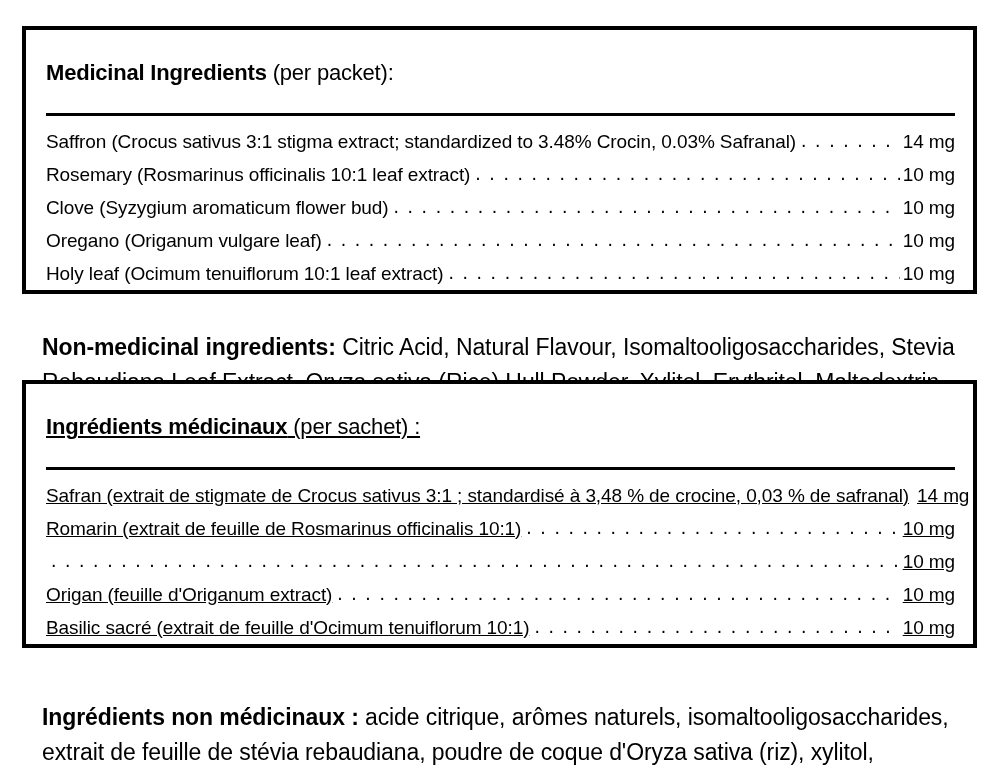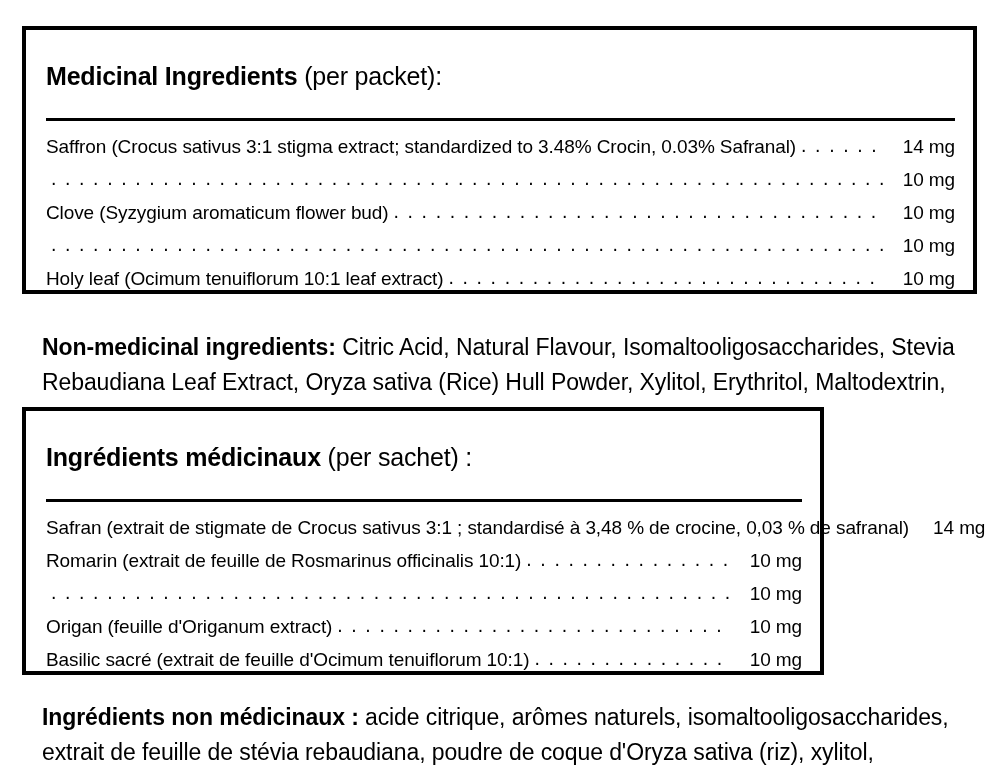--- a/index.html
+++ b/index.html
@@ -25,30 +25,30 @@
   }
 
   
   .panel {
     position: absolute;
     border: 4px solid #000000;
     box-sizing: border-box;
     background: #ffffff;
   }
   #panel-en { left: 22px; top: 26px;  width: 955px; height: 268px; }
-  #panel-fr { left: 22px; top: 407px; width: 802px; height: 268px; }
+  #panel-fr { left: 22px; top: 380px; width: 955px; height: 268px; text-decoration: underline; }
 
   .panel-inner {
     padding: 10px 18px 0 20px;
     box-sizing: border-box;
   }
 
   
   .panel-title {
-    font-size: 25px;
+    font-size: 22px;
     line-height: 30px;
     letter-spacing: -0.2px;
     white-space: nowrap;
     padding-bottom: 6px;
   }
   .panel-title .t-strong {
     font-weight: bold;
   }
   .panel-title .t-light {
     font-weight: normal;
@@ -90,21 +90,20 @@
     bottom: 0;
     white-space: nowrap;
     letter-spacing: 1.6px;
     font-size: 19.5px;
     line-height: 1em;
   }
   .ing-amount {
     flex: 0 0 auto;
     text-align: right;
     letter-spacing: -0.1px;
-    margin-left: 16px;
   }
 
   
   .nonmed {
     position: absolute;
     font-size: 23px;
     line-height: 35px;
     letter-spacing: -0.1px;
     box-sizing: border-box;
   }
@@ -131,31 +130,33 @@
 
       <ul class="ing-list">
 
         <li class="ing-row">
           <span class="ing-name">Saffron (Crocus sativus 3:1 stigma extract; standardized to 3.48% Crocin, 0.03% Safranal)</span>
           <span class="ing-dots"></span>
           <span class="ing-amount">14 mg</span>
         </li>
 
         <li class="ing-row">
+          <span class="ing-name">Rosemary (Rosmarinus officinalis 10:1 leaf extract)</span>
           <span class="ing-dots"></span>
           <span class="ing-amount">10 mg</span>
         </li>
 
         <li class="ing-row">
           <span class="ing-name">Clove (Syzygium aromaticum flower bud)</span>
           <span class="ing-dots"></span>
           <span class="ing-amount">10 mg</span>
         </li>
 
         <li class="ing-row">
+          <span class="ing-name">Oregano (Origanum vulgare leaf)</span>
           <span class="ing-dots"></span>
           <span class="ing-amount">10 mg</span>
         </li>
 
         <li class="ing-row">
           <span class="ing-name">Holy leaf (Ocimum tenuiflorum 10:1 leaf extract)</span>
           <span class="ing-dots"></span>
           <span class="ing-amount">10 mg</span>
         </li>
 

